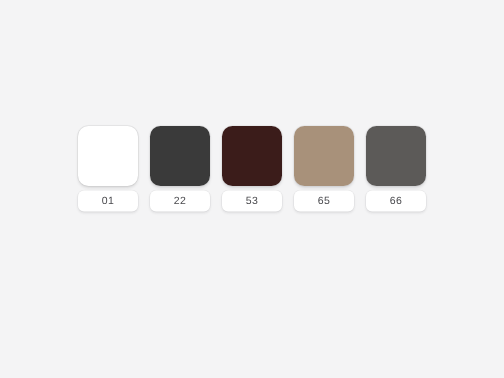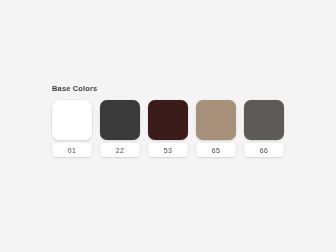--- a/index.html
+++ b/index.html
@@ -86,21 +86,20 @@
     line-height: 1;
   }
 </style>
 </head>
 <body style="background: rgb(244, 244, 245);">
 
 <div id="canvas" style="background: rgb(244, 244, 245);">
 
   <section id="palette-panel">
 
-    <h2 id="palette-title">Base Colors</h2>
 
     <div id="swatch-row">
 
       <div class="swatch-card">
         <div class="swatch-chip is-light" style="background: rgb(255, 255, 255);"></div>
         <div class="swatch-label-card">
           <span class="swatch-label-text">01</span>
         </div>
       </div>
 

